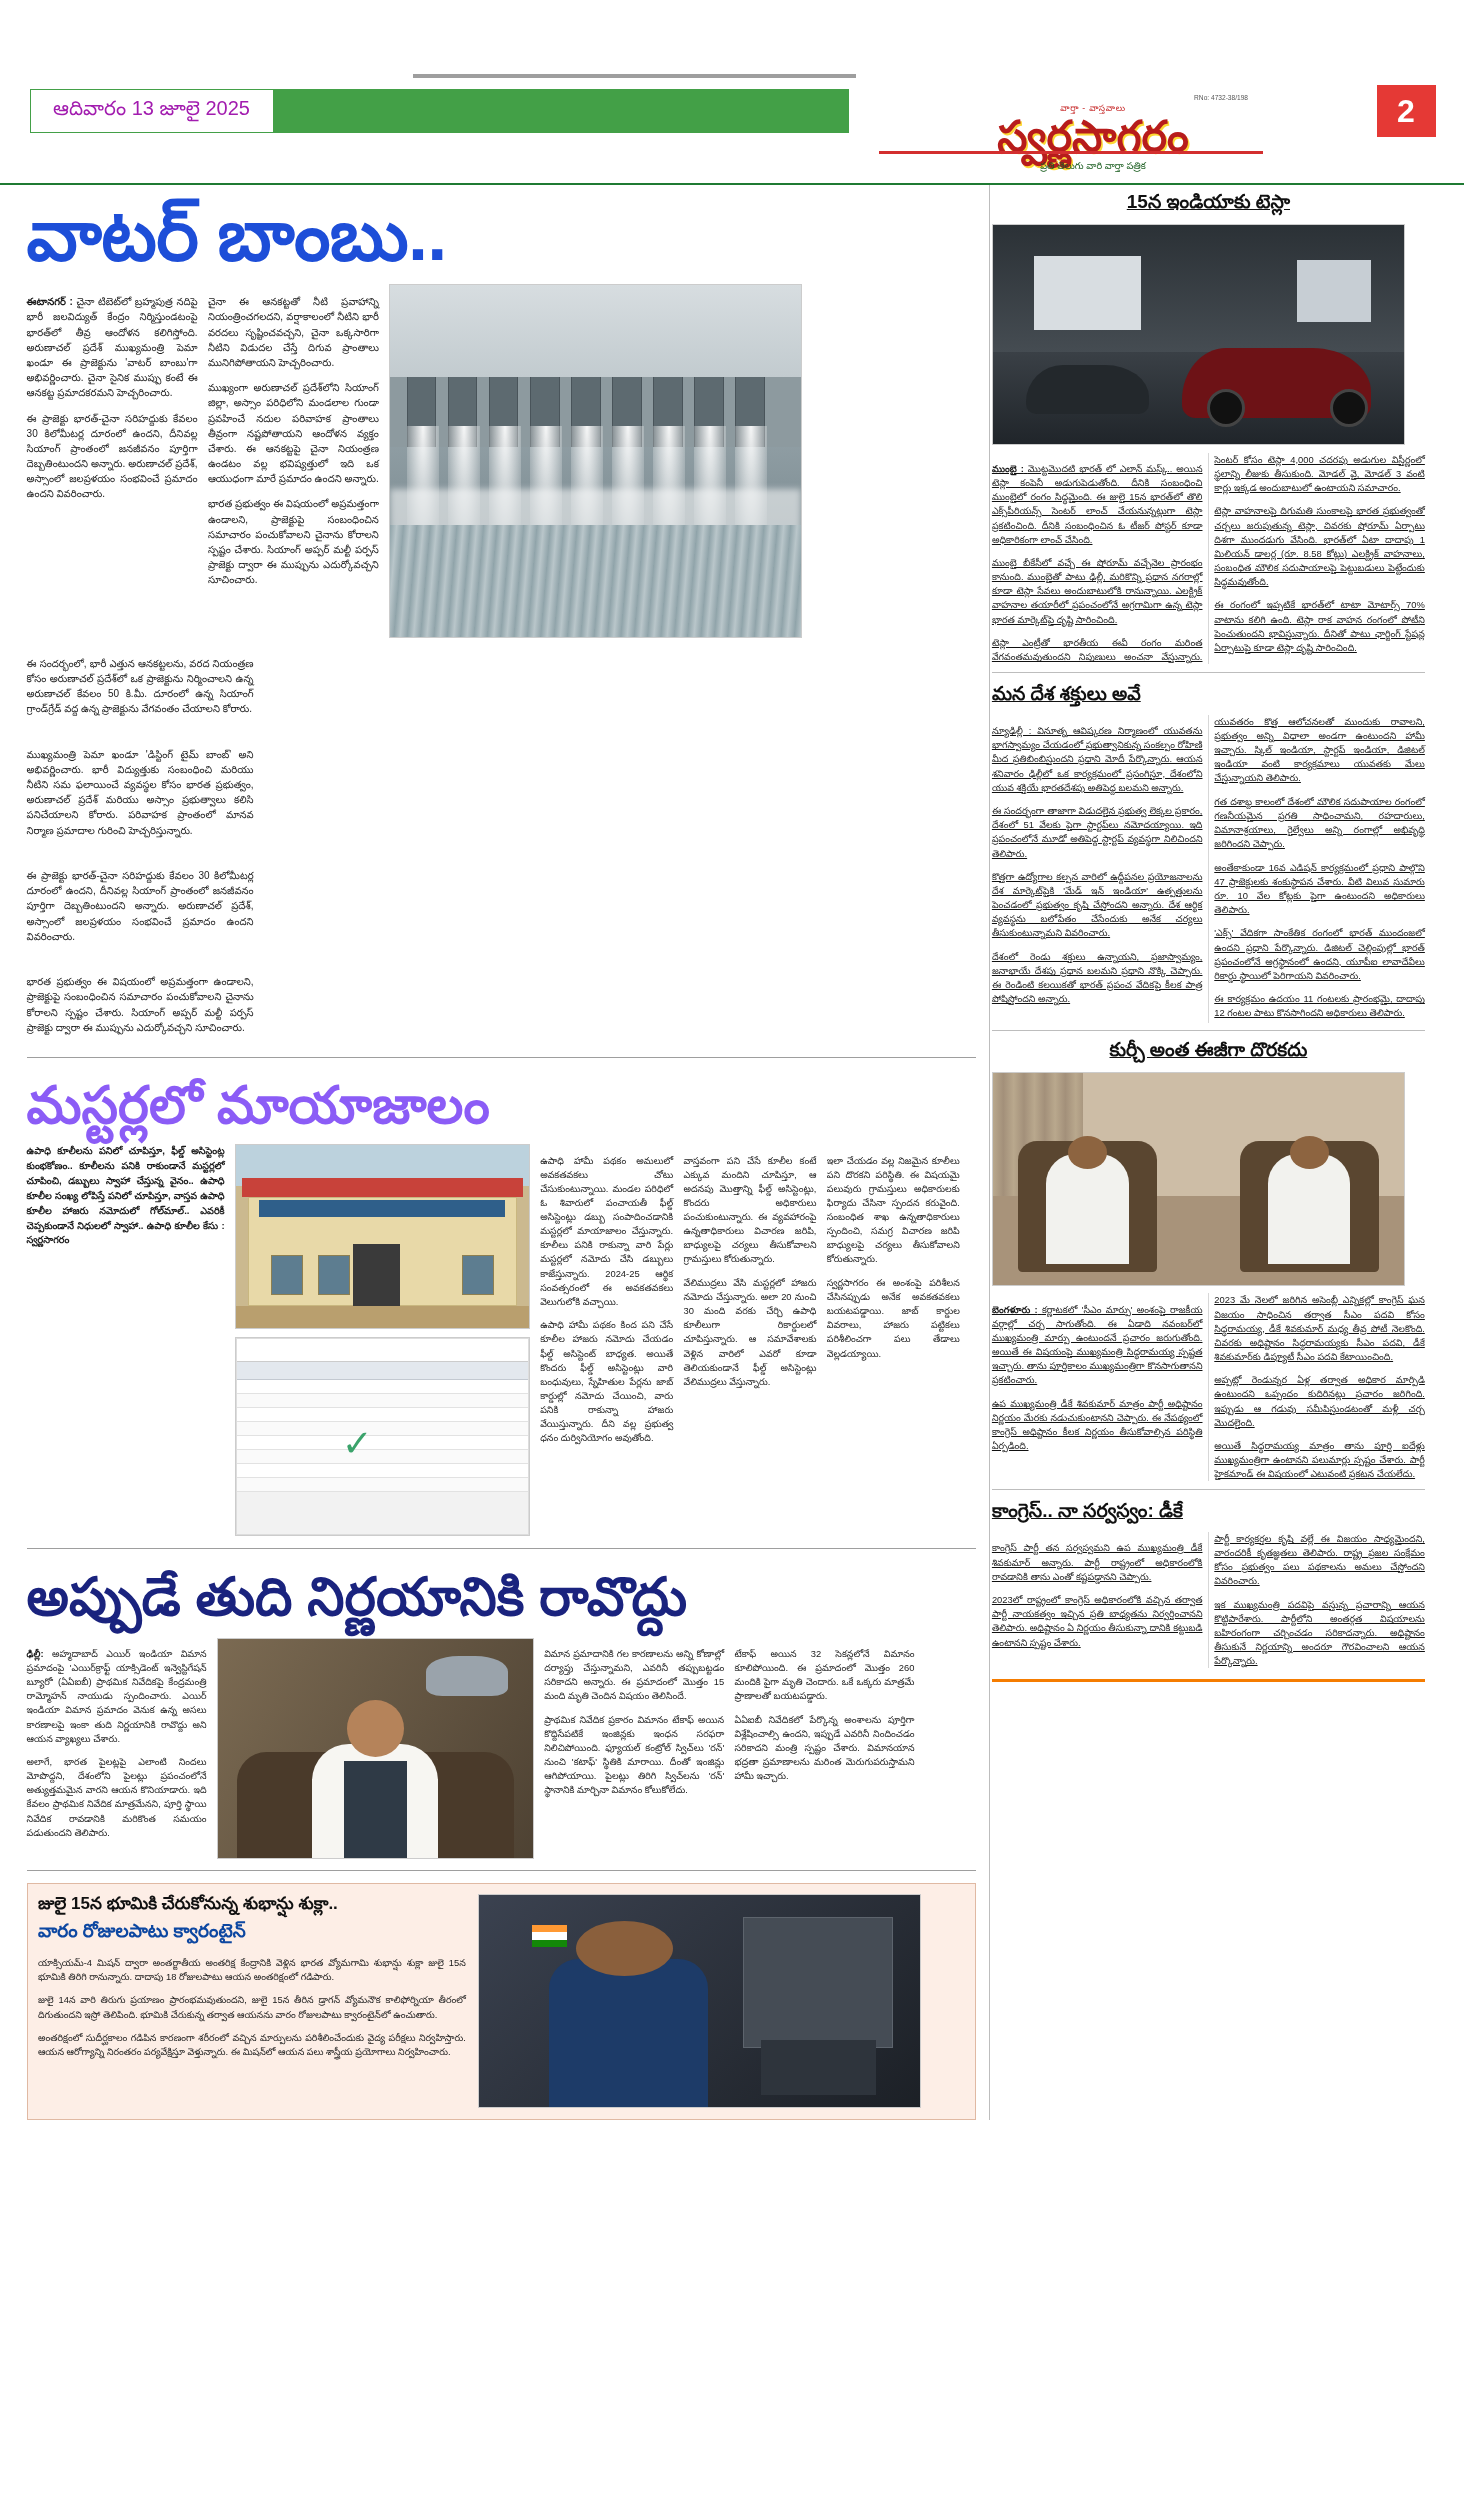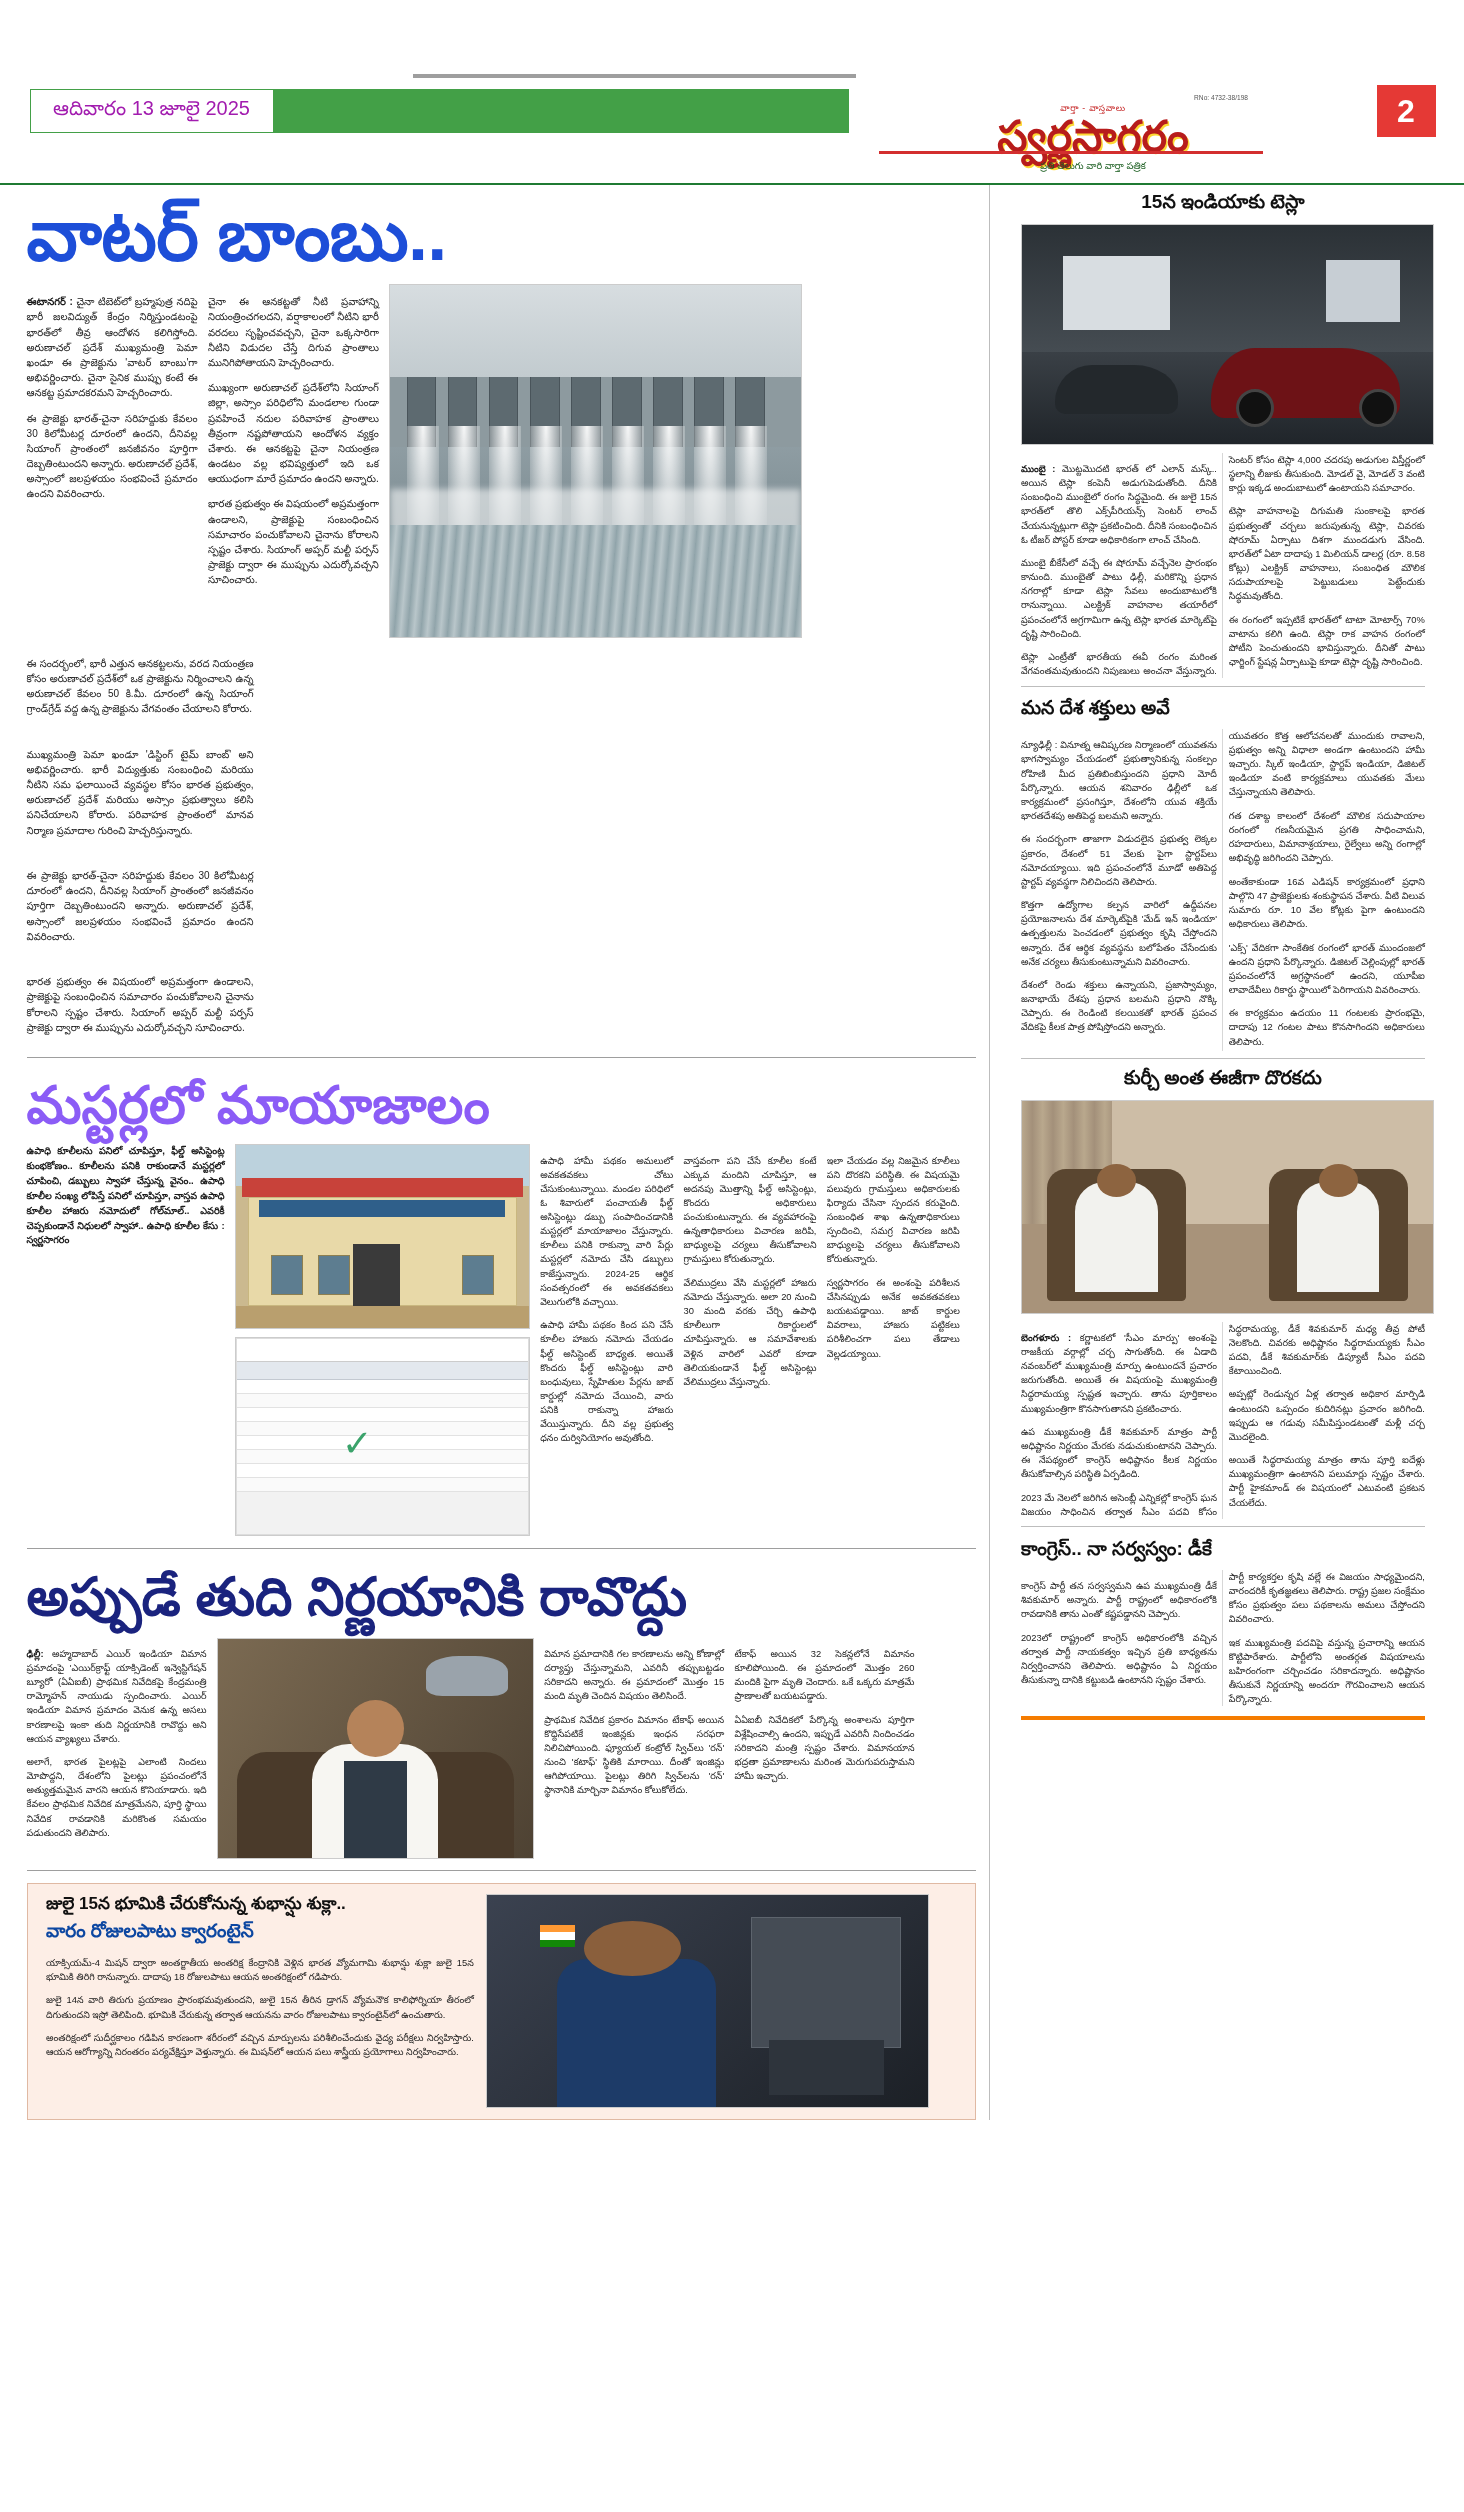--- a/index.html
+++ b/index.html
@@ -92,21 +92,22 @@
     padding: 0 26.6px;
   }
   .columns {
     display: flex;
     gap: 13.3px;
   }
   .col-left { width: 949px; }
   .col-right {
     width: 436px;
     border-left: 1.5px solid #bdbdbd;
-    padding-left: 31px;
+    padding-left: 2px;
+    text-decoration: underline;
   }
 
   
   .headline-main {
     font-size: 72px;
     font-weight: bold;
     color: #1d4ed8;
     line-height: 1.05;
     margin: 13.3px 0 10.3px 0;
     letter-spacing: -0.7px;
@@ -204,21 +205,21 @@
   }
 
   
   .a4-box {
     background: #fdeee6;
     border: 0.7px solid #e0b9a3;
     padding: 10.3px;
     display: flex;
     gap: 11.8px;
   }
-  .a4-text { width: 428px; margin-left: 8px; }
+  .a4-text { width: 428px; }
   .a4-title {
     font-size: 17px; font-weight: bold; color: #111; margin-bottom: 3px;
   }
   .a4-title2 {
     font-size: 18.5px; font-weight: bold; color: #0d47a1; margin-bottom: 5.9px;
   }
   .a4-photo {
     width: 443px; height: 214px; position: relative; overflow: hidden; border: 0.7px solid #ccc;
   }
 

